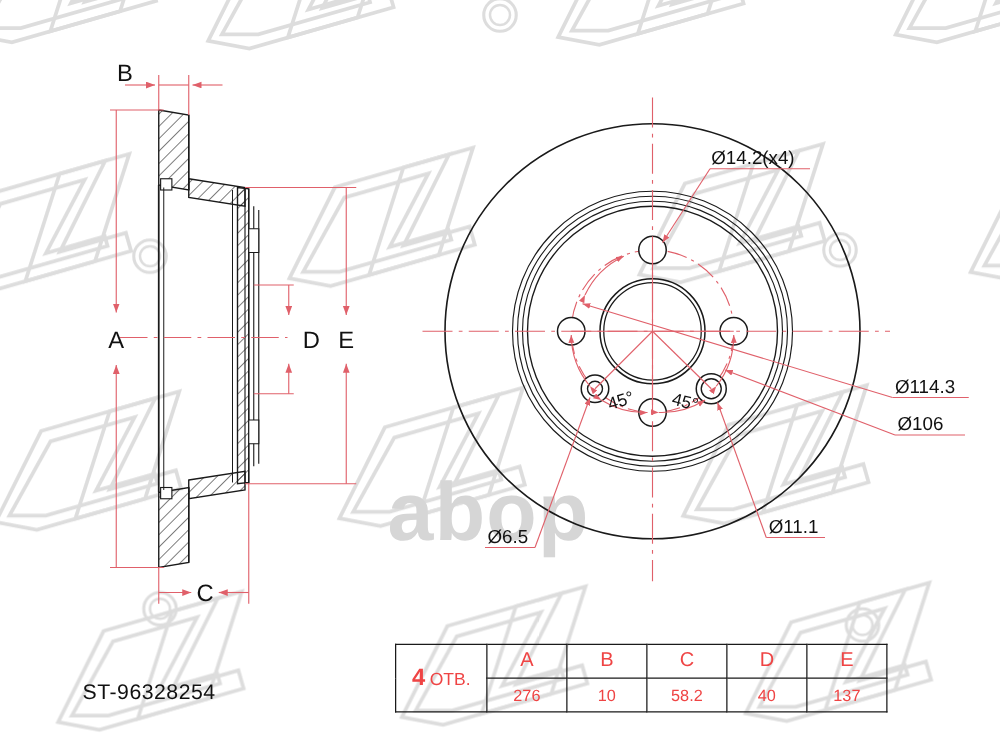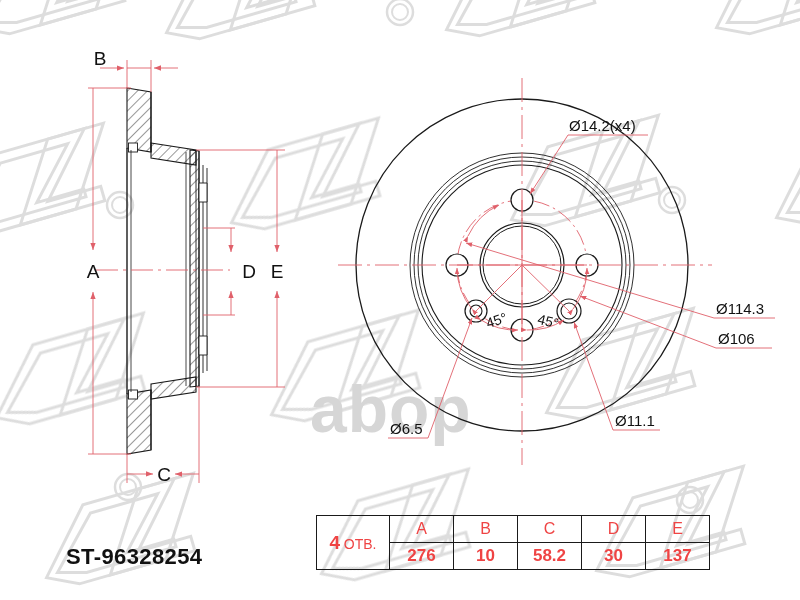--- a/index.html
+++ b/index.html
@@ -10,22 +10,22 @@
     overflow:hidden;
     position:relative;
   }
   #root{position:absolute;left:0;top:0;width:800px;height:600px;}
   .layer{position:absolute;left:0;top:0;width:800px;height:600px;}
   svg{display:block;}
   .wm{ position:absolute; left:0; top:0; width:800px; height:600px; pointer-events:none; }
   .partno{
     position:absolute;
     left:66px; top:544px;
-    font-size:22px;
-    font-weight:bold;
+    font-size:17px;
+    font-weight:normal;
     letter-spacing:0.4px;
     color:#111;
     white-space:nowrap;
   }
   
   .spec-table{
     position:absolute;
     left:316px; top:515px;
     border-collapse:collapse;
     font-size:15px;
@@ -39,21 +39,21 @@
     padding:0;
     height:26px;
     background:transparent;
   }
   .spec-table td.label-cell{
     width:72px;
     font-size:13px;
     white-space:nowrap;
   }
   .spec-table td.hcell{width:63px;font-size:16px;}
-  .spec-table td.vcell{width:63px;font-size:17px;font-weight:bold;}
+  .spec-table td.vcell{width:63px;font-size:13px;}
   .label-cell .num{font-size:19px;font-weight:bold;}
   .label-cell .otv{font-size:14px;}
   .lbl{
     font-family:"Liberation Sans", sans-serif;
     fill:#111;
   }
 </style>
 </head>
 <body>
 
@@ -292,19 +292,19 @@
       <td class="hcell">A</td>
       <td class="hcell">B</td>
       <td class="hcell">C</td>
       <td class="hcell">D</td>
       <td class="hcell">E</td>
     </tr>
     <tr>
       <td class="vcell">276</td>
       <td class="vcell">10</td>
       <td class="vcell">58.2</td>
-      <td class="vcell">30</td>
+      <td class="vcell">40</td>
       <td class="vcell">137</td>
     </tr>
   </tbody>
     </table>
 
 </div>
 
 </body></html>

